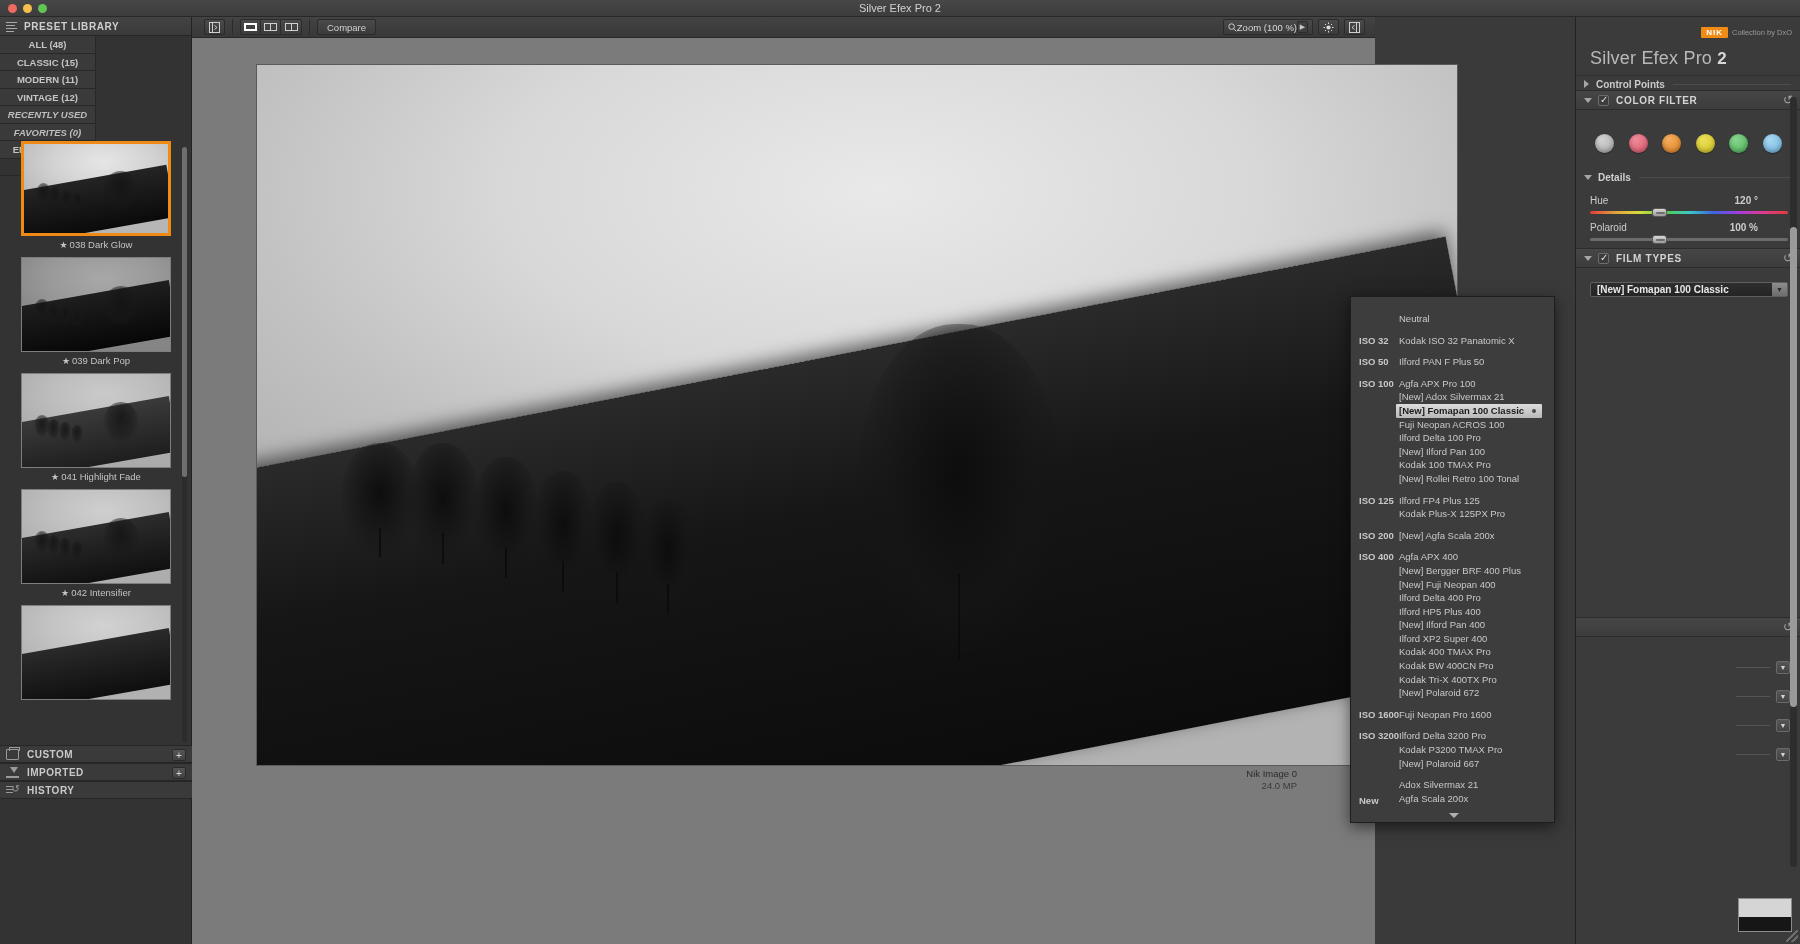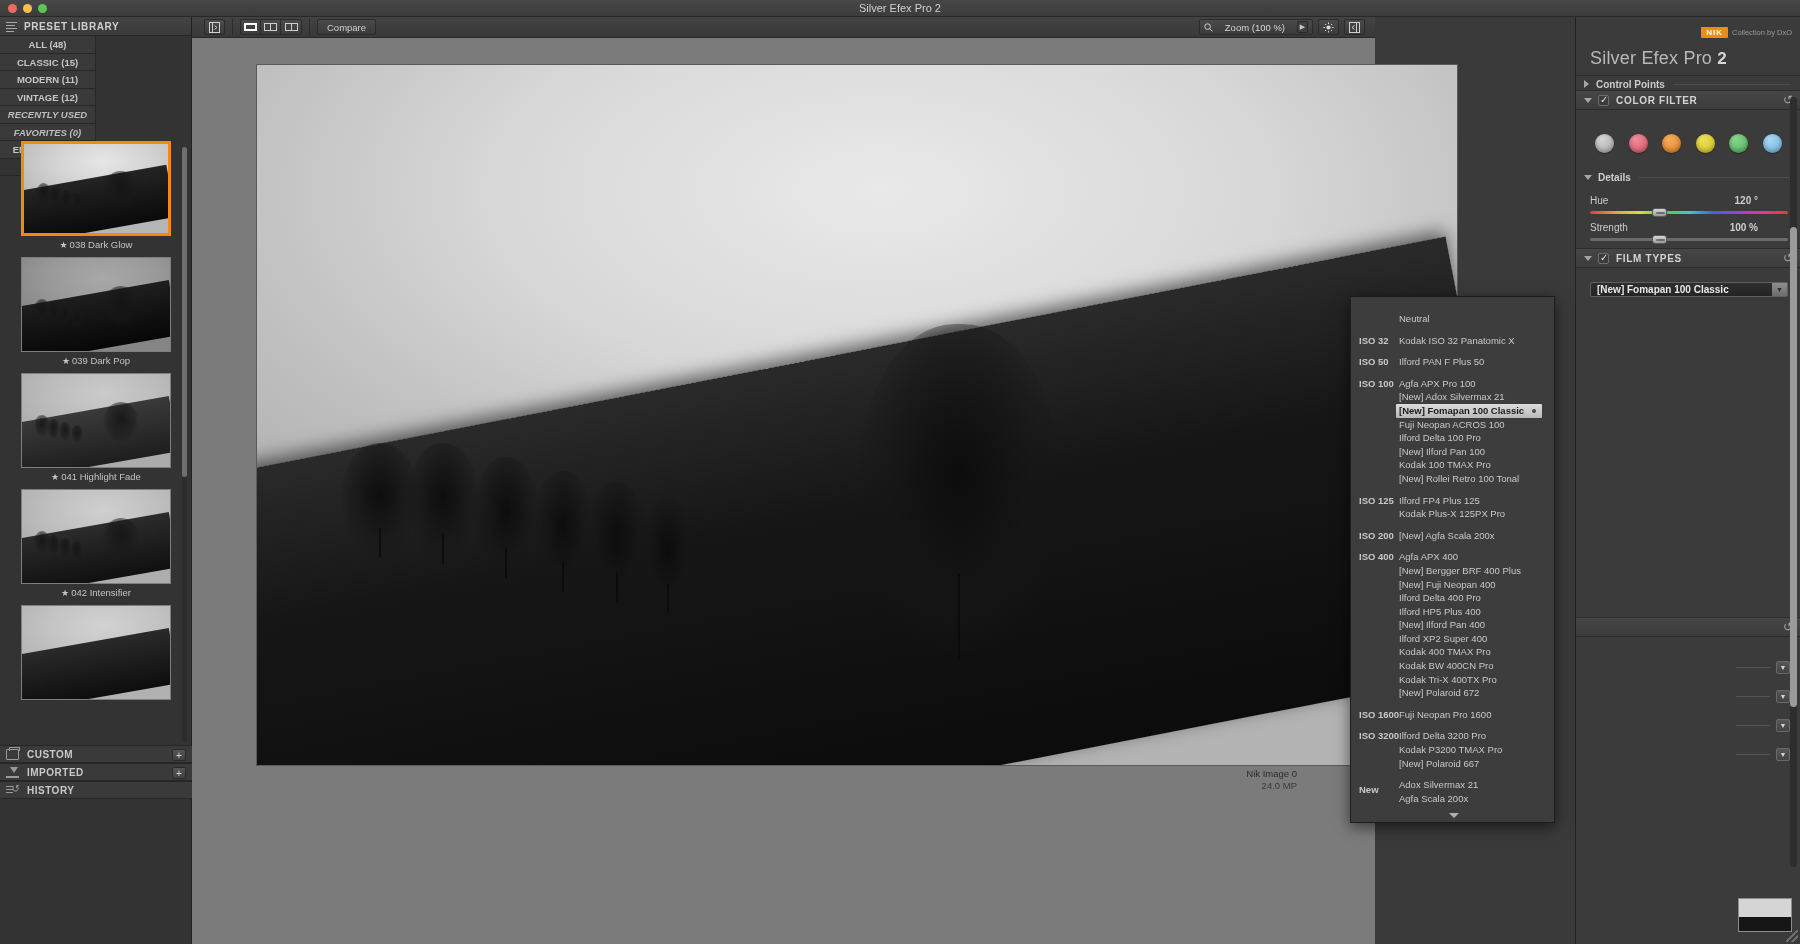--- a/index.html
+++ b/index.html
@@ -171,21 +171,21 @@
   .seg > div {
     width: 20px; height: 14px; display: flex; align-items: center; justify-content: center;
     border-right: 1px solid #2b2b2b;
   }
   .seg > div:last-child { border-right: none; }
   .seg .glyph { border: 1px solid #cfcfcf; width: 13px; height: 8px; display: flex; }
   .seg .glyph.two span, .seg .glyph.four span { border-right: 1px solid #cfcfcf; flex: 1; }
   .seg .glyph.two span:last-child, .seg .glyph.four span:last-child { border-right: none; }
   .seg div.active .glyph { border-color: #fff; border-width: 2px; }
   .zoom-box {
-    height: 16px; display: flex; align-items: center; padding: 0 4px; gap: 12px;
+    height: 16px; display: flex; align-items: center; padding: 0 4px; gap: 0;
     background: linear-gradient(#4a4a4a,#3b3b3b);
     border: 1px solid #2b2b2b; border-radius: 2px; color: #d8d8d8; font-size: 9.5px;
   }
   .mini-arrow {
     width: 11px; height: 12px; background: #3f3f3f; border: 1px solid #2b2b2b;
     border-radius: 1px; display: flex; align-items: center; justify-content: center;
     font-size: 7px; color: #c8c8c8;
   }
 
   
@@ -664,21 +664,21 @@
 
   <div class="slider-row" style="top:178px;">
     <span>Hue</span>
     <span class="val">120 °</span>
   </div>
   <div class="track hue" style="top:194px;">
     <div class="knob" style="left:62px;top:-3px;"></div>
   </div>
 
   <div class="slider-row" style="top:205px;">
-    <span>Strength</span>
+    <span>Polaroid</span>
     <span class="val">100 %</span>
   </div>
   <div class="track plain" style="top:221px;">
     <div class="knob" style="left:62px;top:-3px;"></div>
   </div>
 
   <div class="sect-head" style="top:231px;">
     <div class="tri-d"></div>
     <div class="chk"></div>
     <span class="nm">FILM TYPES</span>
@@ -798,21 +798,21 @@
       <div class="dd-group">
         <div class="dd-iso" style="top: 0px;">ISO 3200</div>
         <div class="dd-items">
           <div class="dd-item">Ilford Delta 3200 Pro</div>
           <div class="dd-item">Kodak P3200 TMAX Pro</div>
           <div class="dd-item">[New] Polaroid 667</div>
         </div>
       </div>
       <div class="dd-gap"></div>
       <div class="dd-group">
-        <div class="dd-iso" style="top: 5px;">New</div>
+        <div class="dd-iso" style="top: 16px;">New</div>
         <div class="dd-items">
           <div class="dd-item">Adox Silvermax 21</div>
           <div class="dd-item">Agfa Scala 200x</div>
         </div>
       </div>
     </div>
   <div id="dd-scroll-arrow">
     <div class="tri"></div>
   </div>
 </div>

